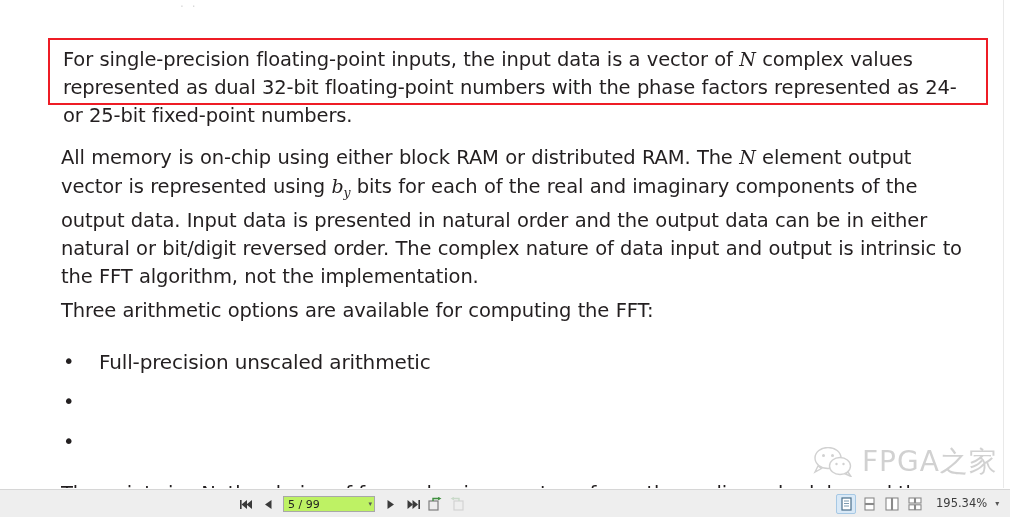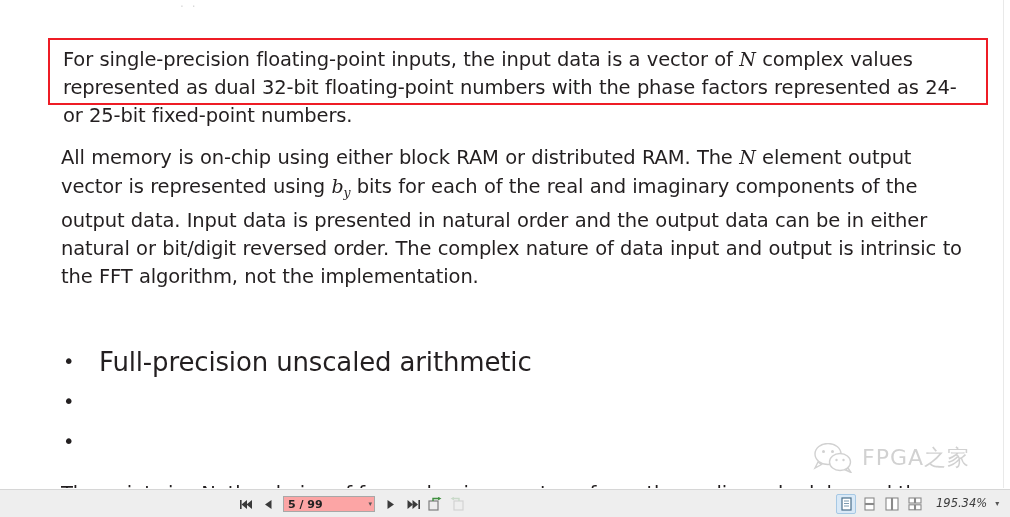--- a/index.html
+++ b/index.html
@@ -116,21 +116,21 @@
     top: 0px;
     font-size: 19.5px;
     line-height: 28px;
     color: #231f20;
   }
   .bullet-label {
     position: absolute;
     left: 38px;
     top: 0px;
     font-family: "DejaVu Sans", sans-serif;
-    font-size: 26px;
+    font-size: 20px;
     line-height: 28px;
     color: #231f20;
     letter-spacing: -0.15px;
     white-space: nowrap;
   }
 
   
   .bottom-clip {
     position: absolute;
     left: 61px;
@@ -153,21 +153,21 @@
     left: 812px;
     top: 443px;
     display: flex;
     align-items: center;
     gap: 6px;
     opacity: 0.45;
     user-select: none;
   }
   .wm-text {
     font-family: "DejaVu Sans", sans-serif;
-    font-size: 22px;
+    font-size: 28px;
     color: #9a9a9a;
     letter-spacing: 1px;
   }
 
   
   #toolbar {
     position: absolute;
     left: 0;
     top: 489px;
     width: 1010px;
@@ -209,49 +209,47 @@
   }
   .tb-btn.active {
     background: #d9e9f7;
     border-color: #a6c8e4;
   }
   .tb-btn.disabled { opacity: 0.38; }
 
   .page-field {
     width: 92px;
     height: 16px;
-    background: #fca5a5;
+    background: #bef264;
     border: 1px solid #a8a8a8;
     display: flex;
     align-items: center;
     justify-content: space-between;
     margin: 0 4px 0 3px;
     padding: 0 2px 0 4px;
     box-sizing: border-box;
-    font-weight: bold;
   }
   .page-field .pf-val {
     font-family: "DejaVu Sans", sans-serif;
     font-size: 11px;
     color: #222222;
     line-height: 1;
   }
   .pf-caret {
     font-size: 7px;
     color: #555555;
     line-height: 1;
   }
 
   .zoom-val {
     font-family: "DejaVu Sans", sans-serif;
     font-size: 11.5px;
     color: #3c3c3c;
     margin-left: 8px;
     line-height: 1;
-    font-style: italic;
   }
   .zoom-caret {
     font-size: 8px;
     color: #555;
     margin-left: 5px;
     line-height: 1;
   }
 </style>
 </head>
 <body>
@@ -261,20 +259,21 @@
   <div id="page">
 
     <div class="top-clip">· ·</div>
 
     <div class="redbox">
       <div class="ptext"><span>For single-precision floating-point inputs, the input data is a vector of </span><span class="mathvar">N</span><span> complex values represented as dual 32-bit floating-point numbers with the phase factors represented as 24- or 25-bit fixed-point numbers.</span></div>
     </div>
 
     <div class="para p-mem ptext"><span>All memory is on-chip using either block RAM or distributed RAM. The </span><span class="mathvar">N</span><span> element output vector is represented using </span><span class="mathvar"><span>b</span><sub>y</sub></span><span> bits for each of the real and imaginary components of the output data. Input data is presented in natural order and the output data can be in either natural or bit/digit reversed order. The complex nature of data input and output is intrinsic to the FFT algorithm, not the implementation.</span></div>
 
+    <div class="para p-three ptext">Three arithmetic options are available for computing the FFT:</div>
 
     <div class="bullets">
 
       <div class="bullet-row">
         <span class="bullet-dot">•</span>
         <span class="bullet-label">Full-precision unscaled arithmetic</span>
       </div>
 
       <div class="bullet-row">
         <span class="bullet-dot">•</span>

